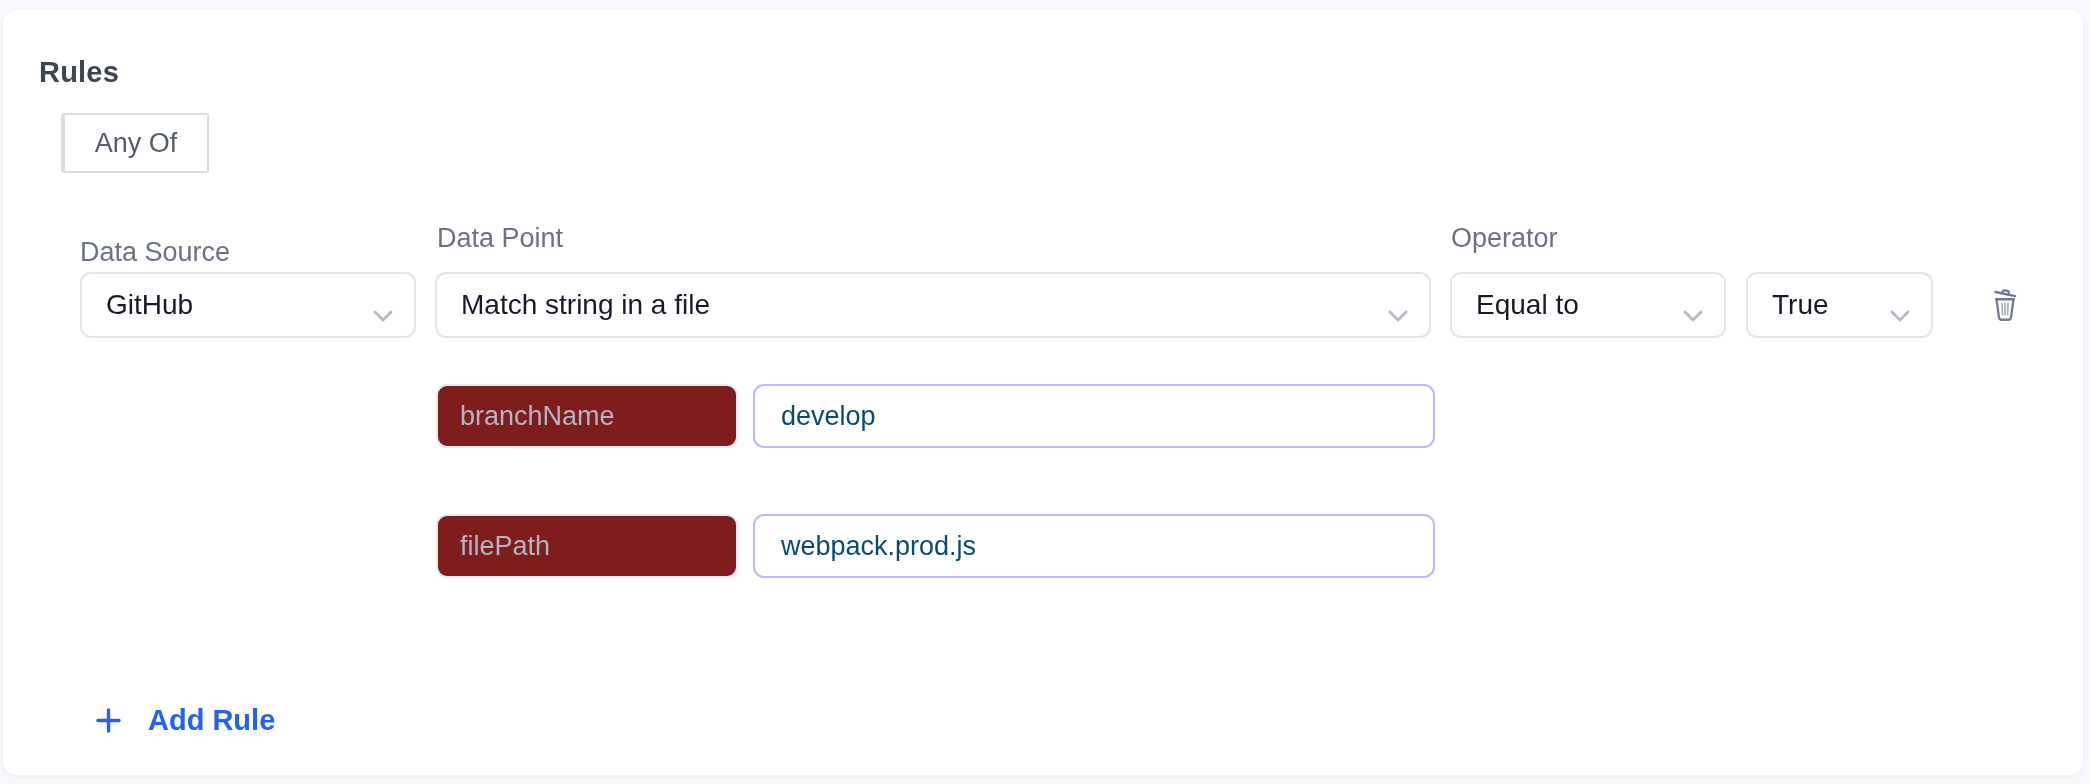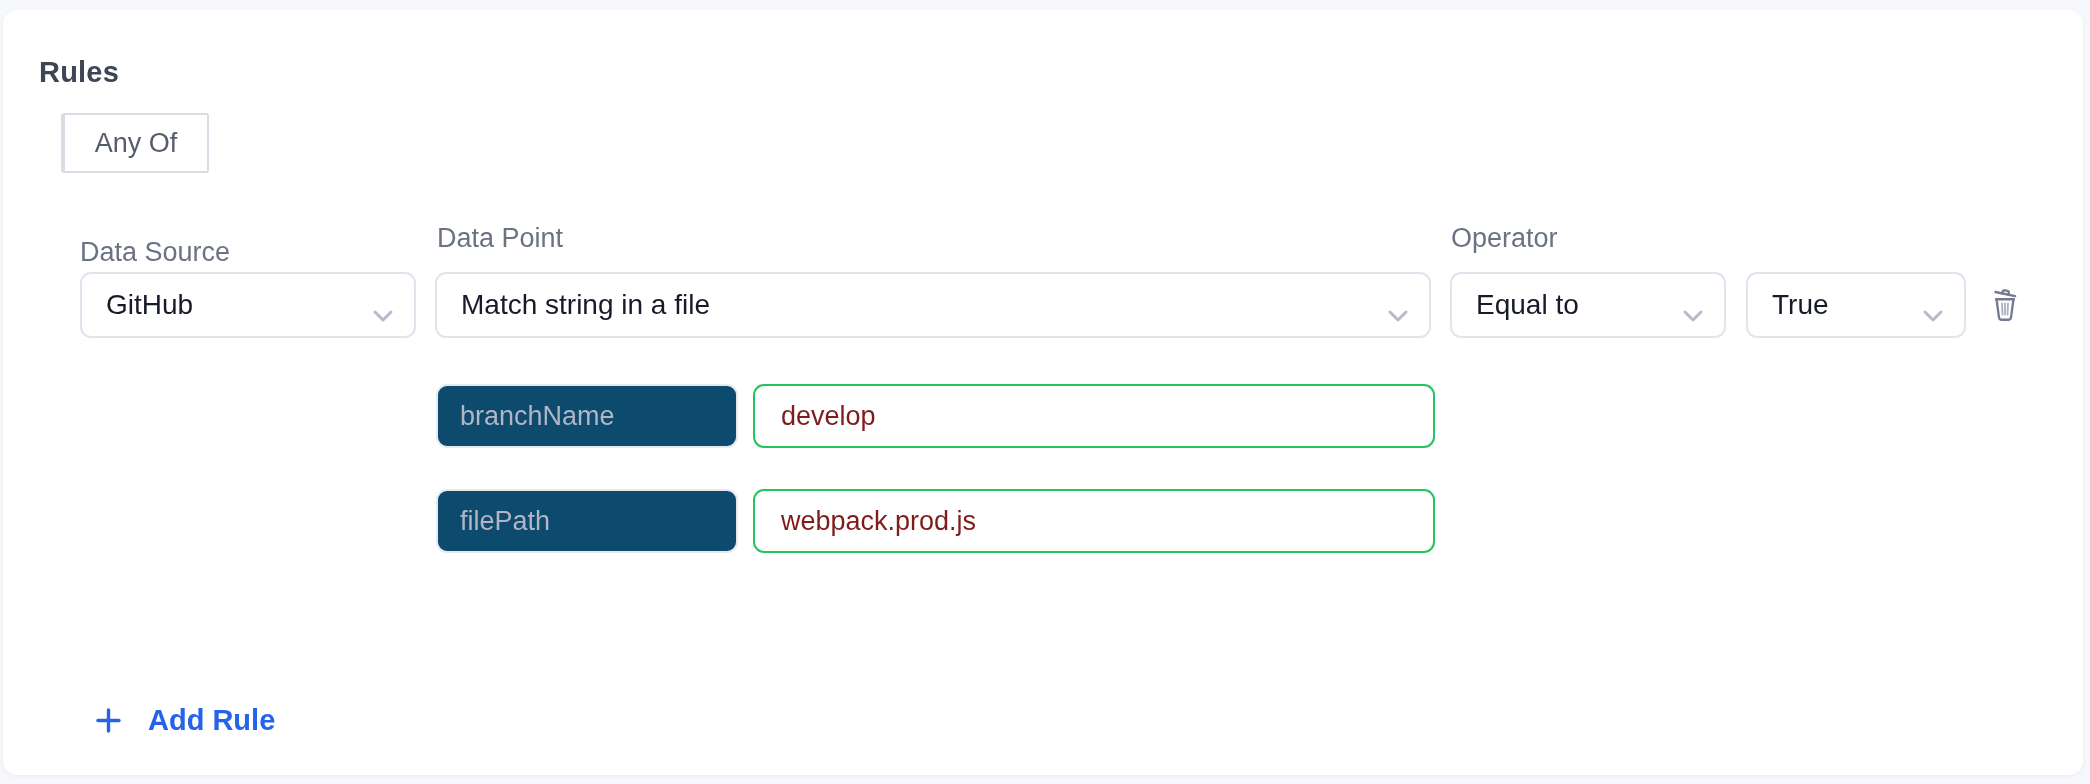--- a/index.html
+++ b/index.html
@@ -53,46 +53,46 @@
     background: #ffffff;
     display: flex; align-items: center;
     padding: 0 64px 0 24px;
     font-size: 28px; color: #171b29;
     cursor: pointer;
   }
   .select .chev { position: absolute; right: 20px; top: 25px; }
   .sel-source   { left: 77px;  width: 336px; }
   .sel-point    { left: 432px; width: 996px; }
   .sel-operator { left: 1447px; width: 276px; }
-  .sel-operand  { left: 1743px; width: 220px; }
+  .sel-operand  { left: 1743px; width: 187px; }
 
   .delete-btn {
     position: absolute; left: 1978px; top: 266px;
     width: 48px; height: 58px;
     display: flex; align-items: center; justify-content: center;
     background: none; border: none; cursor: pointer; padding: 0;
   }
 
   .param-name {
     position: absolute; left: 433px; width: 302px; height: 64px;
     box-sizing: border-box;
-    background: #0c4a6e; border: 2px solid #e7e9f1; border-radius: 11px;
+    background: #7f1d1d; border: 2px solid #e7e9f1; border-radius: 11px;
     color: #b1b5c4; font-size: 27px;
     display: flex; align-items: center; padding: 0 22px;
   }
   .param-value {
     position: absolute; left: 750px; width: 682px; height: 64px;
     box-sizing: border-box;
-    background: #ffffff; border: 2px solid #22c55e; border-radius: 11px;
-    color: #7f1d1d; font-size: 27px;
+    background: #ffffff; border: 2px solid #c4b5fd; border-radius: 11px;
+    color: #0c4a6e; font-size: 27px;
     padding: 0 26px; outline: none;
     font-family: "Liberation Sans", sans-serif;
   }
   .row-1 { top: 374px; }
-  .row-2 { top: 479px; }
+  .row-2 { top: 504px; }
   .row-3 { top: 594px; }
 
   .add-rule {
     position: absolute; left: 92px; top: 694px;
     display: flex; align-items: center; gap: 26px;
     color: #2563eb; font-size: 29px; font-weight: 600;
     background: none; border: none; cursor: pointer; padding: 0;
     font-family: "Liberation Sans", sans-serif;
   }
 </style>

